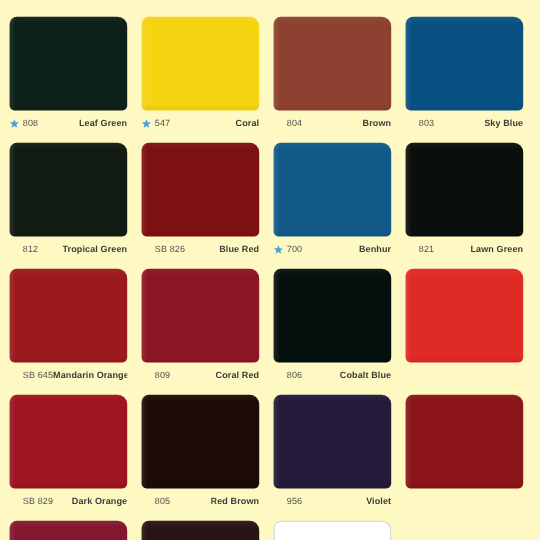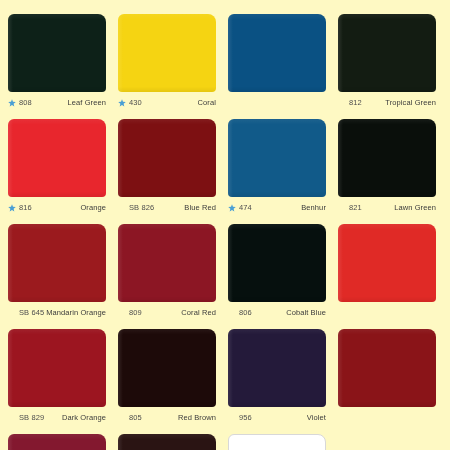--- a/index.html
+++ b/index.html
@@ -106,20 +106,21 @@
   }
 
   .swatch-name {
     font-size: 7.5px;
     color: #3b3b3b;
     text-align: left;
     letter-spacing: 0.1px;
     flex: 0 1 auto;
     overflow: hidden;
     text-overflow: clip;
+    font-weight: bold;
   }
 </style>
 </head>
 <body>
 
 <div id="swatch-catalog">
   <div class="swatch-grid">
       <div class="swatch-cell">
         <div class="swatch-chip" style="background: rgb(13, 33, 24);"></div>
         <div class="swatch-meta">
@@ -136,80 +137,91 @@
       </div>
       <div class="swatch-cell">
         <div class="swatch-chip" style="background: rgb(245, 212, 18);"></div>
         <div class="swatch-meta">
           <div class="swatch-code-wrap">
             <span class="fav-star">
               <svg width="8" height="8" viewBox="0 0 10 10" aria-hidden="true">
                 <path d="M5 0.3 L6.24 3.52 L9.7 3.74 L7.03 5.95 L7.9 9.3 L5 7.42 L2.1 9.3 L2.97 5.95 L0.3 3.74 L3.76 3.52 Z" fill="#4a9fd4"></path>
               </svg>
             </span>
-            <span class="swatch-code">430</span>
+            <span class="swatch-code">547</span>
           </div>
           <span class="swatch-name">Coral</span>
         </div>
       </div>
       <div class="swatch-cell">
+        <div class="swatch-chip" style="background: rgb(141, 65, 48);"></div>
+        <div class="swatch-meta">
+          <div class="swatch-code-wrap">
+            <span class="fav-star hidden-star">
+              <svg width="8" height="8" viewBox="0 0 10 10" aria-hidden="true">
+                <path d="M5 0.3 L6.24 3.52 L9.7 3.74 L7.03 5.95 L7.9 9.3 L5 7.42 L2.1 9.3 L2.97 5.95 L0.3 3.74 L3.76 3.52 Z" fill="#4a9fd4"></path>
+              </svg>
+            </span>
+            <span class="swatch-code">804</span>
+          </div>
+          <span class="swatch-name">Brown</span>
+        </div>
+      </div>
+      <div class="swatch-cell">
         <div class="swatch-chip" style="background: rgb(10, 81, 131);"></div>
+        <div class="swatch-meta">
+          <div class="swatch-code-wrap">
+            <span class="fav-star hidden-star">
+              <svg width="8" height="8" viewBox="0 0 10 10" aria-hidden="true">
+                <path d="M5 0.3 L6.24 3.52 L9.7 3.74 L7.03 5.95 L7.9 9.3 L5 7.42 L2.1 9.3 L2.97 5.95 L0.3 3.74 L3.76 3.52 Z" fill="#4a9fd4"></path>
+              </svg>
+            </span>
+            <span class="swatch-code">803</span>
+          </div>
+          <span class="swatch-name">Sky Blue</span>
+        </div>
       </div>
       <div class="swatch-cell">
         <div class="swatch-chip" style="background: rgb(19, 28, 18);"></div>
         <div class="swatch-meta">
           <div class="swatch-code-wrap">
             <span class="fav-star hidden-star">
               <svg width="8" height="8" viewBox="0 0 10 10" aria-hidden="true">
                 <path d="M5 0.3 L6.24 3.52 L9.7 3.74 L7.03 5.95 L7.9 9.3 L5 7.42 L2.1 9.3 L2.97 5.95 L0.3 3.74 L3.76 3.52 Z" fill="#4a9fd4"></path>
               </svg>
             </span>
             <span class="swatch-code">812</span>
           </div>
           <span class="swatch-name">Tropical Green</span>
         </div>
       </div>
       <div class="swatch-cell">
-        <div class="swatch-chip" style="background: rgb(232, 38, 45);"></div>
+        <div class="swatch-chip" style="background: rgb(125, 16, 18);"></div>
+        <div class="swatch-meta">
+          <div class="swatch-code-wrap">
+            <span class="fav-star hidden-star">
+              <svg width="8" height="8" viewBox="0 0 10 10" aria-hidden="true">
+                <path d="M5 0.3 L6.24 3.52 L9.7 3.74 L7.03 5.95 L7.9 9.3 L5 7.42 L2.1 9.3 L2.97 5.95 L0.3 3.74 L3.76 3.52 Z" fill="#4a9fd4"></path>
+              </svg>
+            </span>
+            <span class="swatch-code">SB 826</span>
+          </div>
+          <span class="swatch-name">Blue Red</span>
+        </div>
+      </div>
+      <div class="swatch-cell">
+        <div class="swatch-chip" style="background: rgb(17, 90, 137);"></div>
         <div class="swatch-meta">
           <div class="swatch-code-wrap">
             <span class="fav-star">
               <svg width="8" height="8" viewBox="0 0 10 10" aria-hidden="true">
                 <path d="M5 0.3 L6.24 3.52 L9.7 3.74 L7.03 5.95 L7.9 9.3 L5 7.42 L2.1 9.3 L2.97 5.95 L0.3 3.74 L3.76 3.52 Z" fill="#4a9fd4"></path>
               </svg>
             </span>
-            <span class="swatch-code">816</span>
-          </div>
-          <span class="swatch-name">Orange</span>
-        </div>
-      </div>
-      <div class="swatch-cell">
-        <div class="swatch-chip" style="background: rgb(125, 16, 18);"></div>
-        <div class="swatch-meta">
-          <div class="swatch-code-wrap">
-            <span class="fav-star hidden-star">
-              <svg width="8" height="8" viewBox="0 0 10 10" aria-hidden="true">
-                <path d="M5 0.3 L6.24 3.52 L9.7 3.74 L7.03 5.95 L7.9 9.3 L5 7.42 L2.1 9.3 L2.97 5.95 L0.3 3.74 L3.76 3.52 Z" fill="#4a9fd4"></path>
-              </svg>
-            </span>
-            <span class="swatch-code">SB 826</span>
-          </div>
-          <span class="swatch-name">Blue Red</span>
-        </div>
-      </div>
-      <div class="swatch-cell">
-        <div class="swatch-chip" style="background: rgb(17, 90, 137);"></div>
-        <div class="swatch-meta">
-          <div class="swatch-code-wrap">
-            <span class="fav-star">
-              <svg width="8" height="8" viewBox="0 0 10 10" aria-hidden="true">
-                <path d="M5 0.3 L6.24 3.52 L9.7 3.74 L7.03 5.95 L7.9 9.3 L5 7.42 L2.1 9.3 L2.97 5.95 L0.3 3.74 L3.76 3.52 Z" fill="#4a9fd4"></path>
-              </svg>
-            </span>
-            <span class="swatch-code">474</span>
+            <span class="swatch-code">700</span>
           </div>
           <span class="swatch-name">Benhur</span>
         </div>
       </div>
       <div class="swatch-cell">
         <div class="swatch-chip" style="background: rgb(10, 15, 11);"></div>
         <div class="swatch-meta">
           <div class="swatch-code-wrap">
             <span class="fav-star hidden-star">
               <svg width="8" height="8" viewBox="0 0 10 10" aria-hidden="true">

